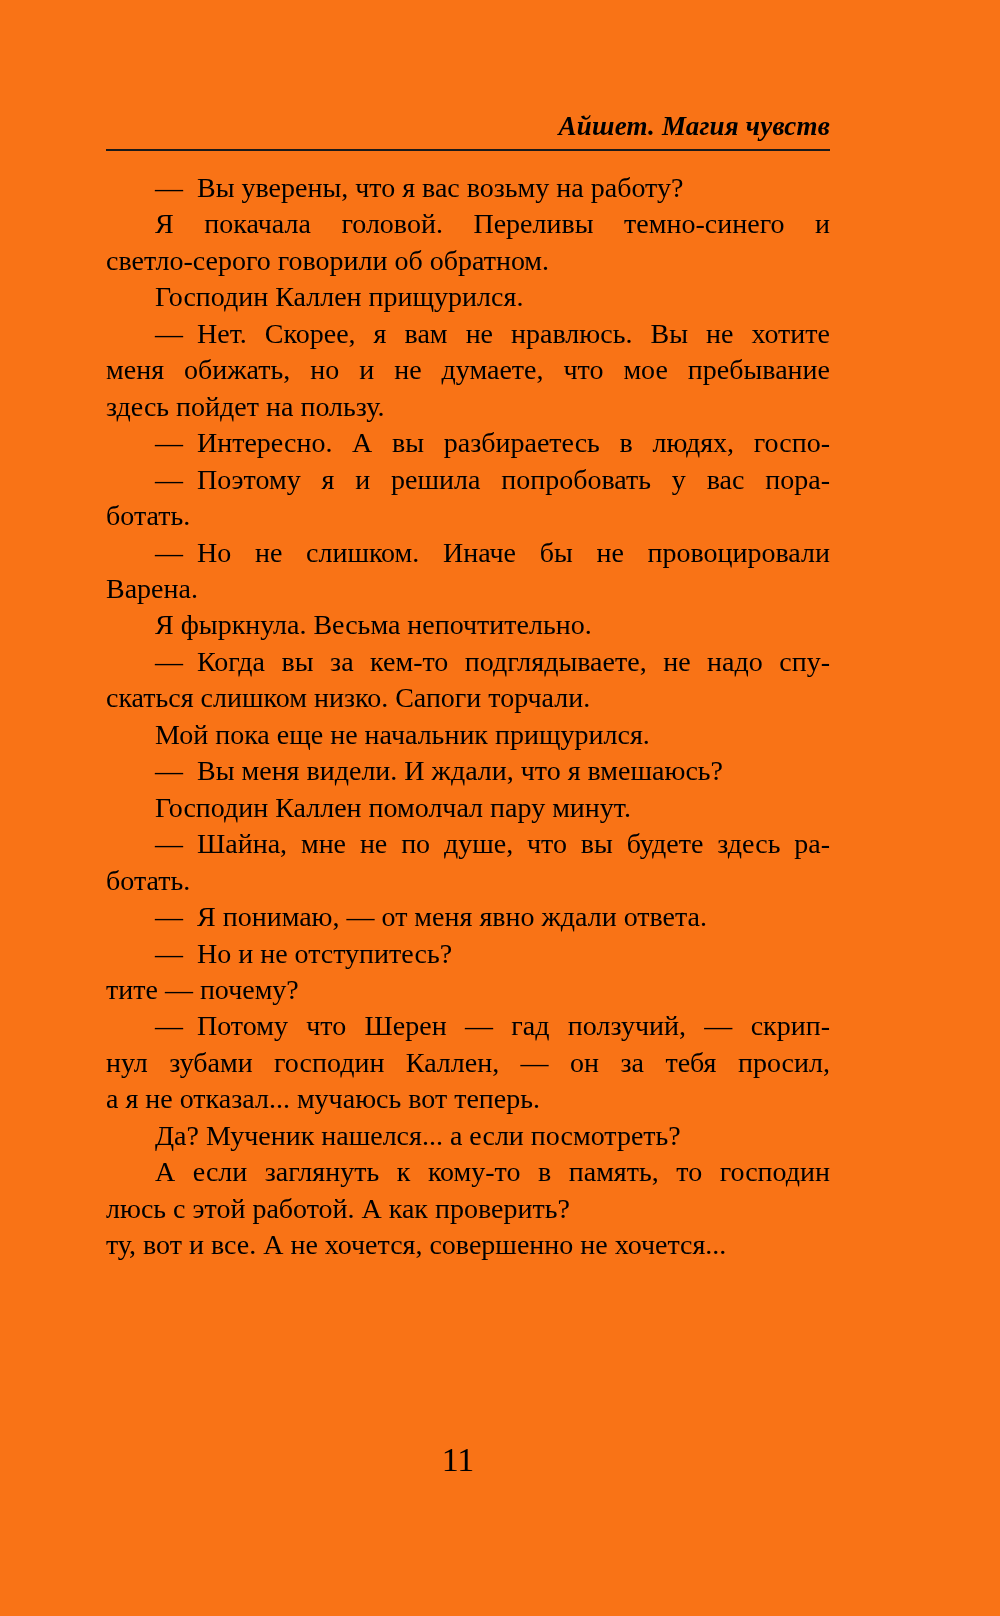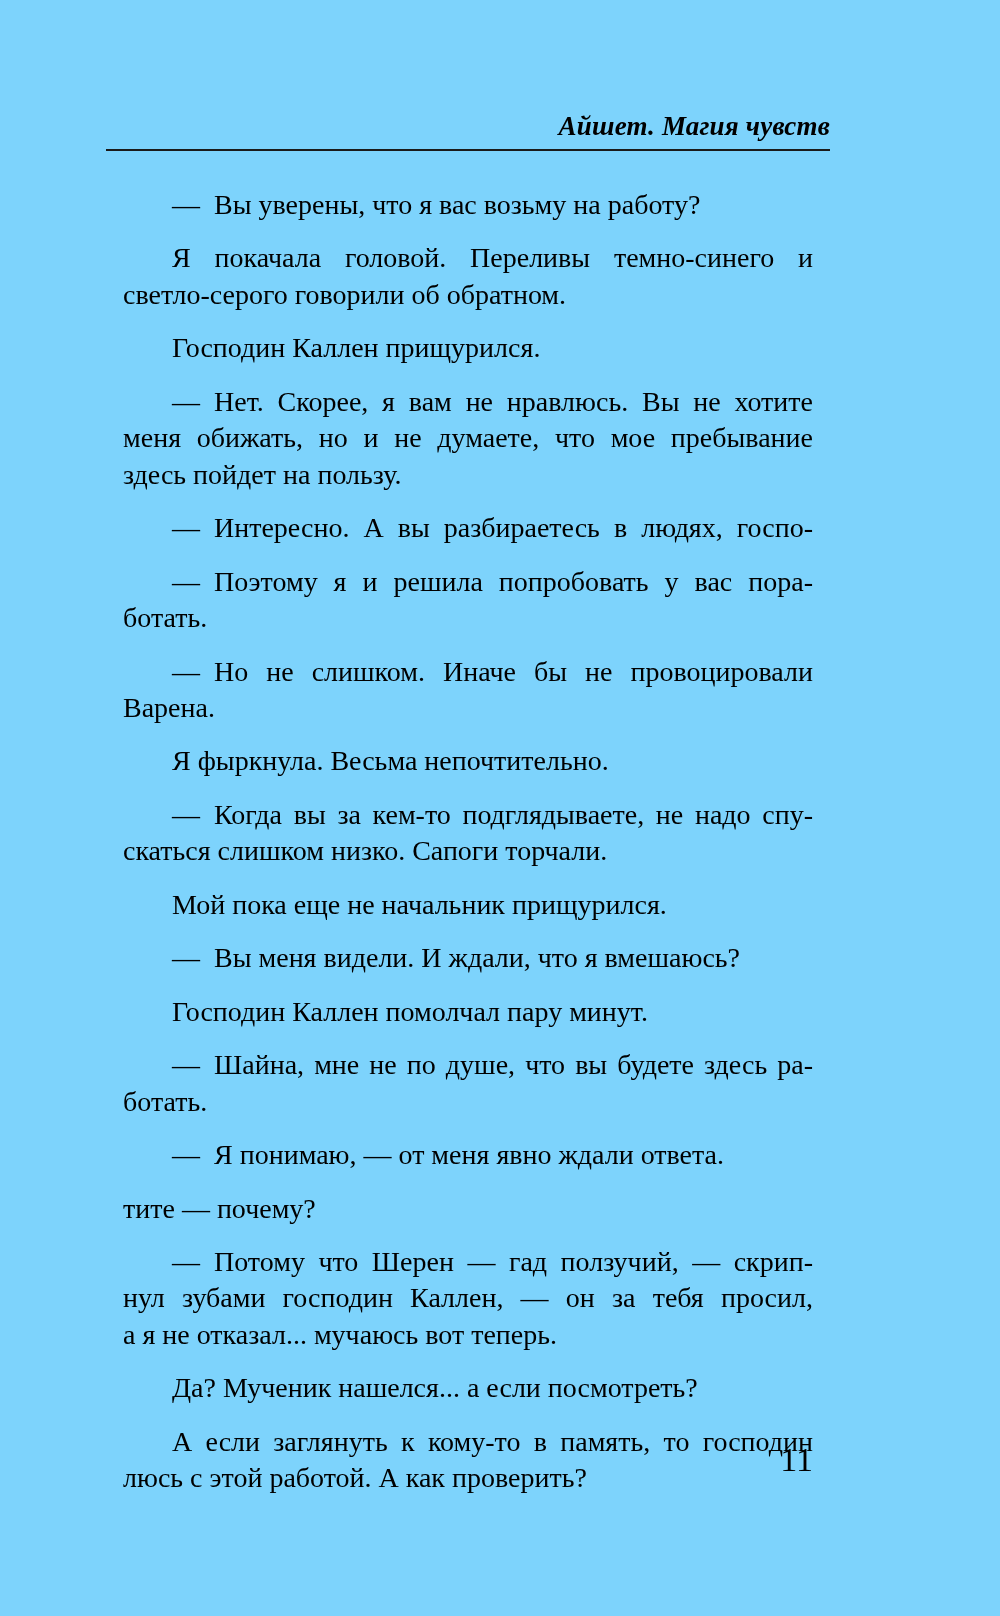--- a/index.html
+++ b/index.html
@@ -13,21 +13,21 @@
     height: 1616px;
     position: relative;
     font-family: "Liberation Serif", "DejaVu Serif", serif;
     color: #000000;
   }
   .sheet {
     position: absolute;
     left: 0; top: 0;
     width: 1000px;
     height: 1616px;
-    background: #7dd3fc;
+    background: #f97316;
     overflow: hidden;
   }
   .running-header {
     position: absolute;
     left: 106px;
     top: 111px;
     width: 724px;
     text-align: right;
     font-size: 27px;
     line-height: 30px;
@@ -46,42 +46,42 @@
   }
   .text-block {
     position: absolute;
     left: 106px;
     top: 170px;
     width: 724px;
     font-size: 28px;
     line-height: 36.45px;
   }
   .text-block p {
-    margin: 17px;
+    margin: 0;
     padding: 0;
   }
   .line {
     display: block;
     text-align: left;
     white-space: normal;
   }
   .line.first {
     text-indent: 49px;
   }
   .line.fill {
     text-align: justify;
     text-align-last: justify;
     -moz-text-align-last: justify;
   }
   .page-number {
     position: absolute;
-    left: 89px;
+    left: 96px;
     top: 1441px;
     width: 724px;
-    text-align: right;
+    text-align: center;
     font-size: 34px;
     line-height: 38px;
   }
 </style>
 </head>
 <body>
 
 <div class="sheet">
 
   <div class="running-header">Айшет. Магия чувств</div>
@@ -132,33 +132,37 @@
         <span class="line first">Господин Каллен помолчал пару минут.</span>
       </p>
       <p>
         <span class="line first fill">— Шайна, мне не по душе, что вы будете здесь ра-</span>
         <span class="line">ботать.</span>
       </p>
       <p>
         <span class="line first">— Я понимаю, — от меня явно ждали ответа.</span>
       </p>
       <p>
+        <span class="line first">— Но и не отступитесь?</span>
+      </p>
+      <p>
         <span class="line">тите — почему?</span>
       </p>
       <p>
         <span class="line first fill">— Потому что Шерен — гад ползучий, — скрип-</span>
         <span class="line fill">нул зубами господин Каллен, — он за тебя просил,</span>
         <span class="line">а я не отказал... мучаюсь вот теперь.</span>
       </p>
       <p>
         <span class="line first">Да? Мученик нашелся... а если посмотреть?</span>
       </p>
       <p>
         <span class="line first fill">А если заглянуть к кому-то в память, то господин</span>
         <span class="line">люсь с этой работой. А как проверить?</span>
       </p>
       <p>
+        <span class="line">ту, вот и все. А не хочется, совершенно не хочется...</span>
       </p>
     </main>
 
   <div class="page-number">11</div>
 
 </div>
 
 </body></html>

